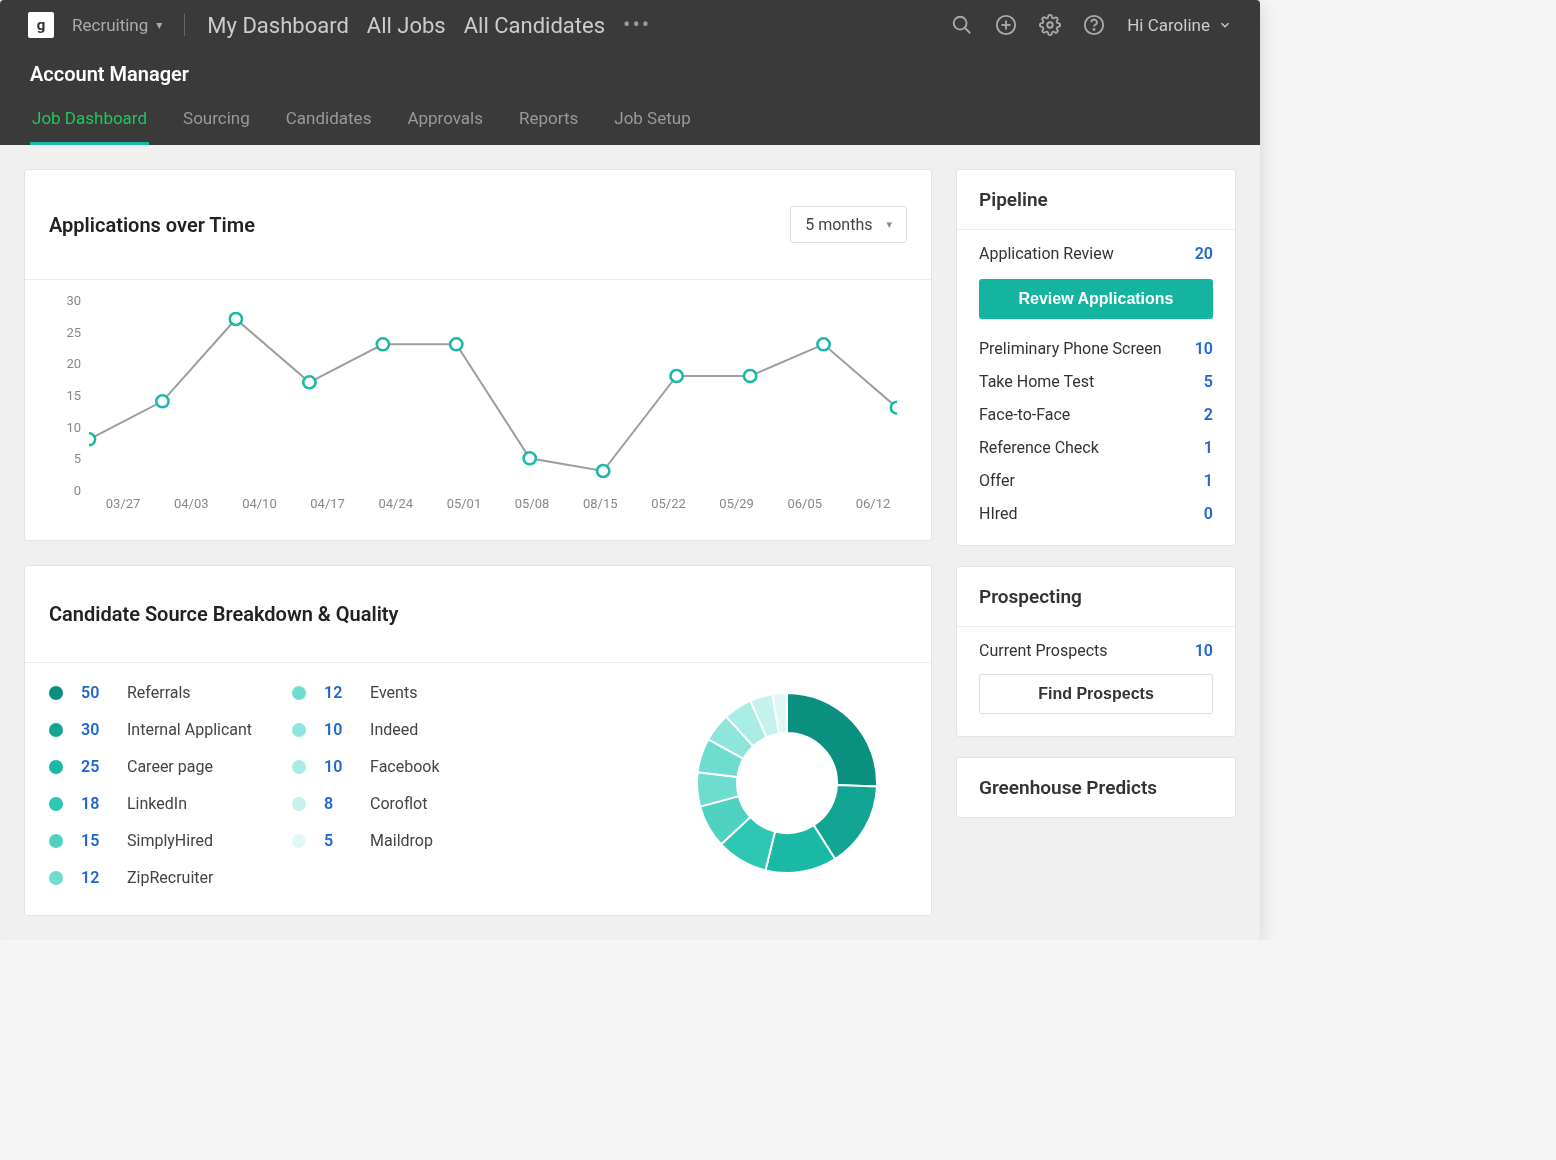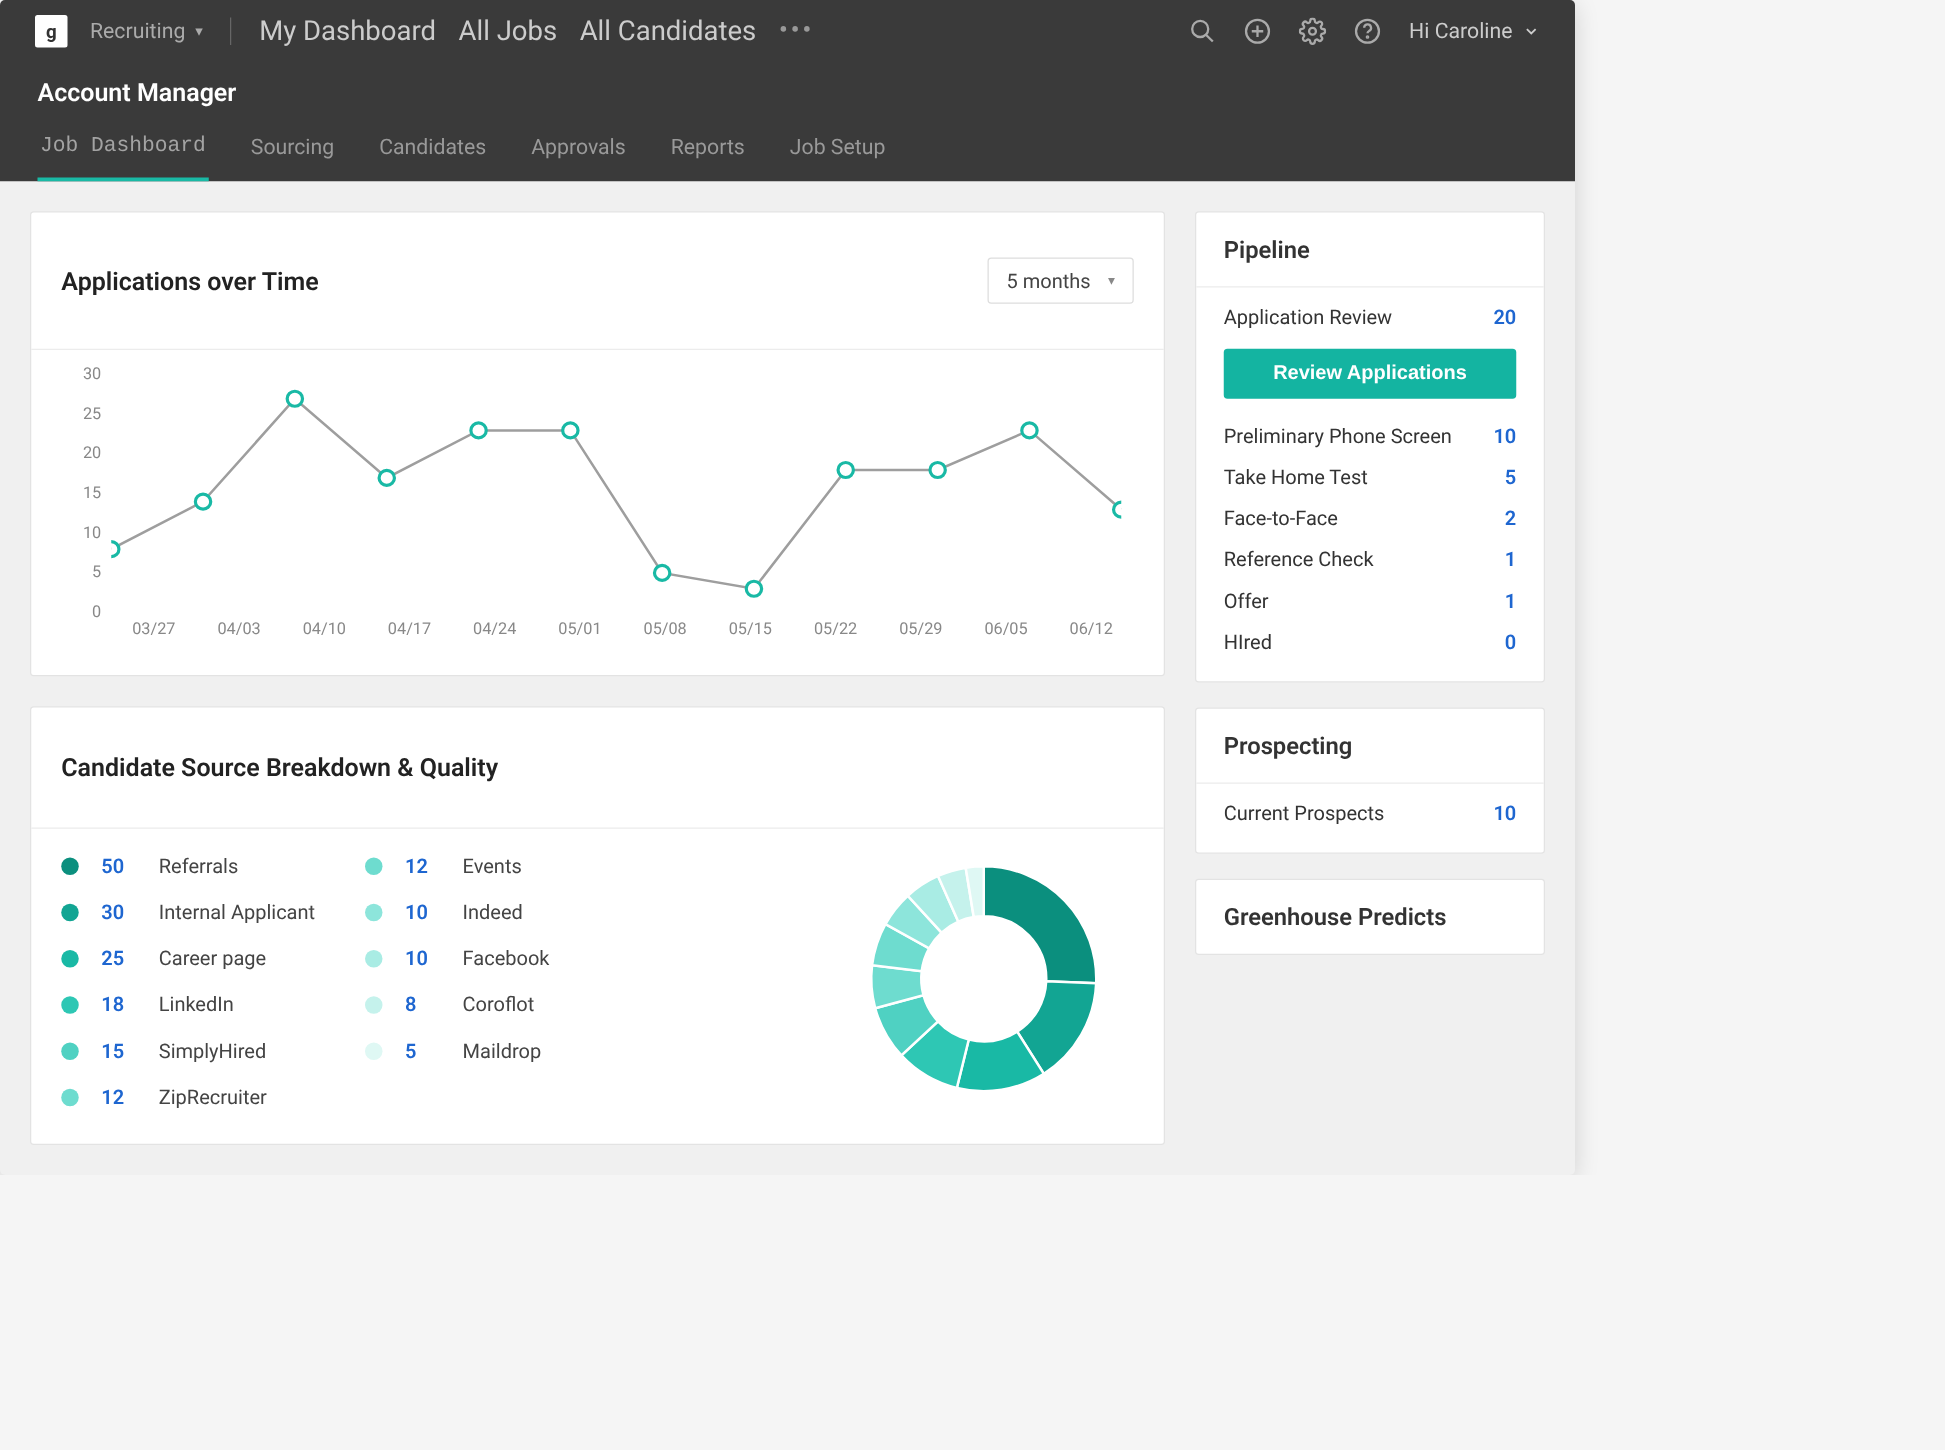--- a/index.html
+++ b/index.html
@@ -36,21 +36,21 @@
   .user-dd { display:flex; align-items:center; gap:8px; color:#ccc; font-size:17px; cursor:pointer;text-align:right; }
 
   .page-title-row { padding: 14px 30px 10px; }
   .page-title { color:#fff; font-size: 20px; font-weight: 600; }
 
   .tabs-row { display:flex; gap: 32px; padding: 0 30px; }
   .tab {
     color:#999; font-size:17px; padding: 12px 2px 14px; cursor:pointer;
     border-bottom: 3px solid transparent;
   }
-  .tab.active { color:#a3a3a3; border-bottom-color:#19b9a5;font-family:Liberation Mono, monospace; }
+  .tab.active { color:#22c55e; border-bottom-color:#19b9a5; }
 
   
   .content { display:flex; padding: 24px; gap: 24px; align-items: flex-start; }
   .main-col { flex: 1; display:flex; flex-direction:column; gap: 24px; }
   .side-col { width: 280px; display:flex; flex-direction:column; gap: 20px; justify-content: flex-end; }
 
   .card {
     background:#fff; border:1px solid #e3e3e3; border-radius:3px;
   }
   .card-header {
@@ -212,21 +212,21 @@
   </svg>
               </div>
             <div class="x-axis" id="x-axis">
                 <div class="x-tick">03/27</div>
                 <div class="x-tick">04/03</div>
                 <div class="x-tick">04/10</div>
                 <div class="x-tick">04/17</div>
                 <div class="x-tick">04/24</div>
                 <div class="x-tick">05/01</div>
                 <div class="x-tick">05/08</div>
-                <div class="x-tick">05/15</div>
+                <div class="x-tick">08/15</div>
                 <div class="x-tick">05/22</div>
                 <div class="x-tick">05/29</div>
                 <div class="x-tick">06/05</div>
                 <div class="x-tick">06/12</div>
               </div>
           </div>
         </div>
       </div>
 
       <div class="card">
@@ -352,20 +352,21 @@
           </div>
       </div>
 
       <div class="card">
         <div class="sidecard-title">Prospecting</div>
         <div class="pipe-list">
           <div class="pipe-row">
             <span class="pipe-label">Current Prospects</span>
             <span class="pipe-count">10</span>
           </div>
+          <button class="btn-secondary">Find Prospects</button>
         </div>
       </div>
 
       <div class="card">
         <div class="sidecard-title" style="border-bottom:none;">Greenhouse Predicts</div>
       </div>
 
     </div>
   </div>
 

